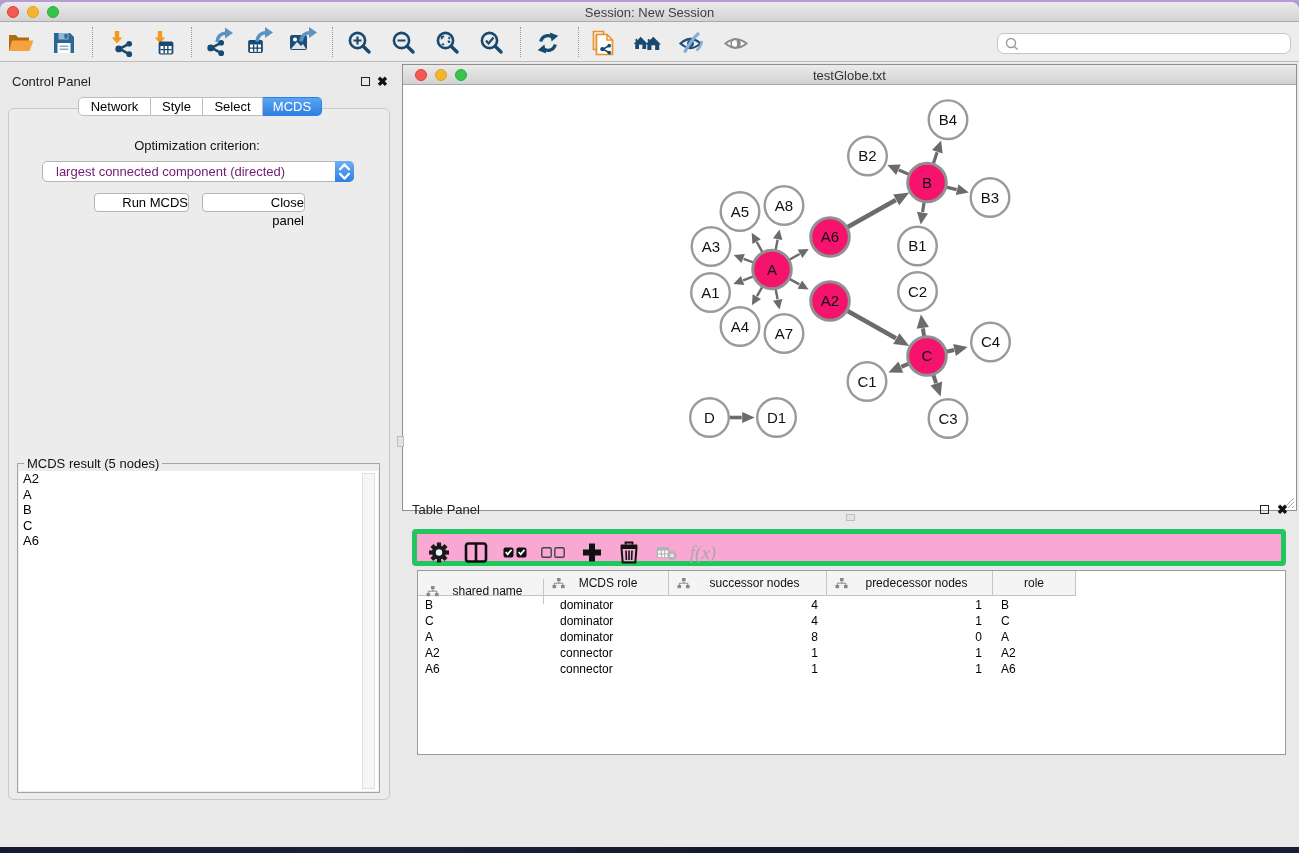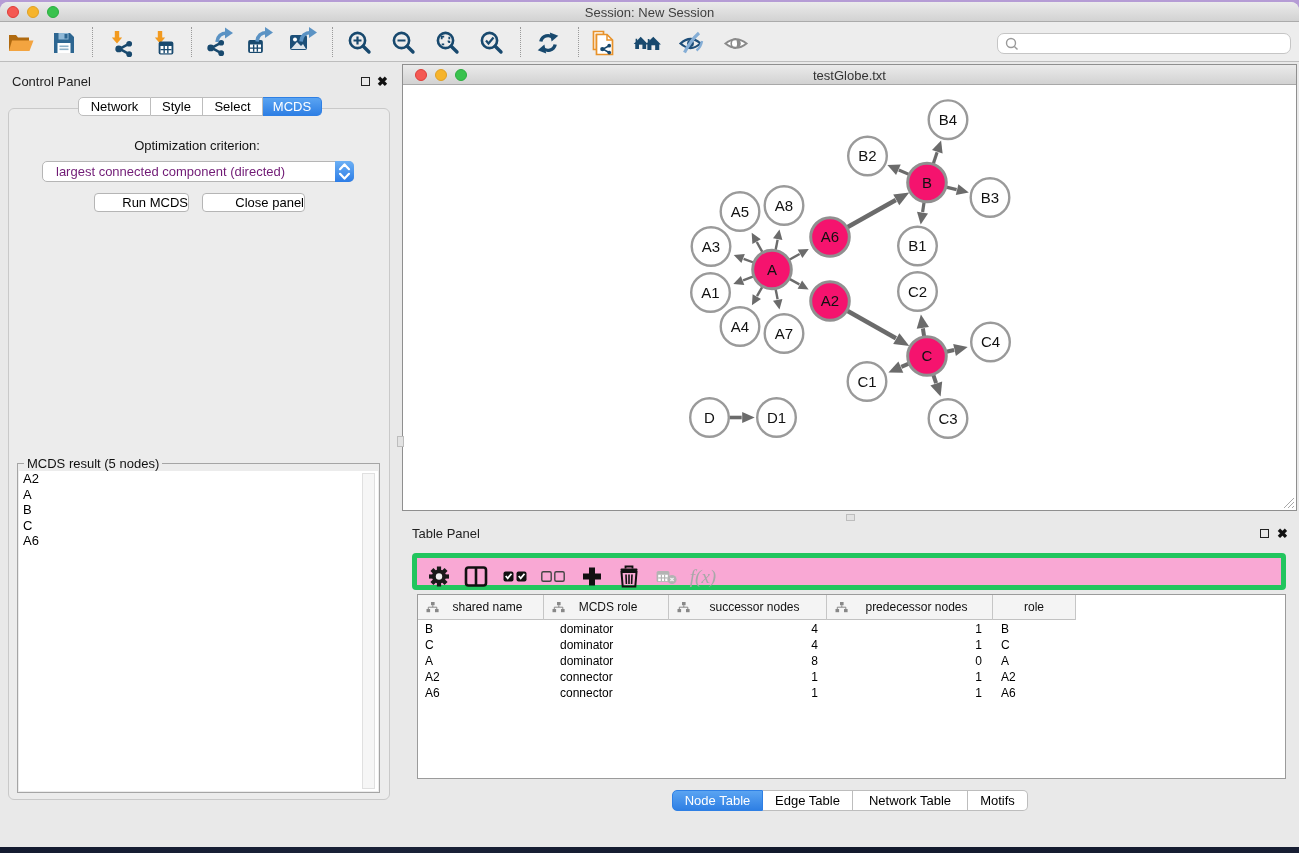--- a/index.html
+++ b/index.html
@@ -47,21 +47,21 @@
   #mlist .row { padding-left:4px; height:15.5px; line-height:15.5px; }
   #mscroll { position:absolute; right:3px; top:2px; width:13px; bottom:2px; background:#f6f6f6; border:1px solid #e0e0e0; }
   
   #netwin { position:absolute; left:402px; top:62px; width:895px; height:447px; background:#fff; border:1px solid #8f8f8f; }
   #nettitle { position:absolute; top:0; left:0; right:0; height:20px; background:linear-gradient(#ebebeb,#d2d2d2); border-bottom:1px solid #a8a8a8; }
   #nettitle .t-red { left:12px; background:#f45953; border:1px solid #de3d38; }
   #nettitle .t-yel { left:32px; background:#f6b42c; border:1px solid #e0a023; }
   #nettitle .t-grn { left:52px; background:#39c24e; border:1px solid #2aad3f; }
   #nettitle .ttxt { position:absolute; top:3px; left:0; right:0; text-align:center; font-size:13px; color:#333; }
   
-  #tpanel { position:absolute; left:402px; top:518px; width:897px; height:302px; }
+  #tpanel { position:absolute; left:402px; top:494px; width:897px; height:302px; }
   #tpanel .phead { position:absolute; top:6px; left:10px; font-size:13px; color:#222; }
   #ttoolbar { position:absolute; left:10px; top:33px; width:874px; height:37px; background:#f9a8d4; border:5px solid #22c55e; border-radius:4px; }
   #ttable { position:absolute; left:15px; top:74px; width:869px; height:185px; background:#fff; border:1px solid #9b9b9b; }
   #thead { position:absolute; top:0; left:0; width:658px; height:25px; background:#f4f4f4; border-bottom:1px solid #c2c2c2; font-size:12px; color:#111; }
   .hcol { position:absolute; top:0; height:25px; border-right:1px solid #c6c6c6; text-align:center; line-height:25px; }
   .trow { position:absolute; font-size:12px; color:#000; height:16px; line-height:16px; width:100%; }
   .c1 { position:absolute; left:7px; }
   .c2 { position:absolute; left:142px; }
   .c3 { position:absolute; left:252px; width:148px; text-align:right; }
   .c4 { position:absolute; left:420px; width:144px; text-align:right; }
@@ -250,21 +250,21 @@
       <div id="dropdown">
         <div class="dtext">largest connected component (directed)</div>
         <div class="stepper">
           <svg width="19" height="21">
             <path d="M5.0 8.2 L9.5 3.4 L14.0 8.2" fill="none" stroke="#fff" stroke-width="2.2" stroke-linecap="round" stroke-linejoin="round"></path>
             <path d="M5.0 12.8 L9.5 17.6 L14.0 12.8" fill="none" stroke="#fff" stroke-width="2.2" stroke-linecap="round" stroke-linejoin="round"></path>
           </svg>
         </div>
       </div>
       <div class="btn" style="left:94px; top:129px; width:95px;">Run MCDS</div>
-      <div class="btn" style="left:202px; top:129px; width:103px;">Close panel</div>
+      <div class="btn" style="left:202px; top:129px; width:103px;padding-left:36px;">Close panel</div>
       <div id="groupbox">
         <div id="grouplabel">MCDS result (5 nodes)</div>
         <div id="mlist">
           <div class="row">A2</div>
             <div class="row">A</div>
             <div class="row">B</div>
             <div class="row">C</div>
             <div class="row">A6</div>
           <div id="mscroll"></div>
         </div>
@@ -425,21 +425,21 @@
                 <line x1="-6" y1="1.8" x2="6" y2="1.8" stroke="#b3b3b3" stroke-width="1.5"></line>
               </g>
               <circle cx="7" cy="3" r="4.6" fill="#b3b3b3"></circle>
               <path d="M5.4,1.4 L8.6,4.6 M8.6,1.4 L5.4,4.6" stroke="#f1f1f1" stroke-width="1.4"></path>
             </g>
       <text x="286" y="25" text-anchor="middle" font-size="19" font-style="italic" font-family="Liberation Serif, serif" fill="#a8a8a8">f(x)</text>
       </svg>
       </div>
       <div id="ttable">
         <div id="thead">
-          <div class="hcol" style="left:0; width:126px;"><svg width="13" height="11" style="position:absolute;left:8px;top:7px">
+          <div class="hcol" style="left:0; width:126px;margin-top:8px;"><svg width="13" height="11" style="position:absolute;left:8px;top:7px">
                 <rect x="5" y="0" width="3.6" height="3.2" fill="#888"></rect>
                 <rect x="0.5" y="7" width="3.6" height="3.2" fill="#888"></rect>
                 <rect x="9" y="7" width="3.6" height="3.2" fill="#888"></rect>
                 <path d="M6.8,3.2 L6.8,5.2 M2.3,7 L2.3,5.2 L10.8,5.2 L10.8,7" fill="none" stroke="#888" stroke-width="1"></path>
               </svg><span style="margin-left:14px">shared name</span></div>
           <div class="hcol" style="left:126px; width:125px;"><svg width="13" height="11" style="position:absolute;left:8px;top:7px">
                 <rect x="5" y="0" width="3.6" height="3.2" fill="#888"></rect>
                 <rect x="0.5" y="7" width="3.6" height="3.2" fill="#888"></rect>
                 <rect x="9" y="7" width="3.6" height="3.2" fill="#888"></rect>
                 <path d="M6.8,3.2 L6.8,5.2 M2.3,7 L2.3,5.2 L10.8,5.2 L10.8,7" fill="none" stroke="#888" stroke-width="1"></path>
@@ -487,24 +487,18 @@
             <span class="c5">A2</span>
           </div>
         <div class="trow" style="top:90px;">
             <span class="c1">A6</span>
             <span class="c2">connector</span>
             <span class="c3">1</span>
             <span class="c4">1</span>
             <span class="c5">A6</span>
           </div>
       </div>
-      <div id="ttabs">
-        <div class="tab2 sel first" style="width:91px">Node Table</div>
-          <div class="tab2" style="width:90px">Edge Table</div>
-          <div class="tab2" style="width:115px">Network Table</div>
-          <div class="tab2 last" style="width:60px">Motifs</div>
-      </div>
     </div>
 
     <div style="position:absolute; left:846px; top:512px; width:9px; height:7px; background:#e2e2e2; border:1px solid #bdbdbd;"></div>
     <div style="position:absolute; left:397px; top:434px; width:7px; height:11px; background:#e2e2e2; border:1px solid #bdbdbd;"></div>
   </div>
 </div>
 
 </body></html>

